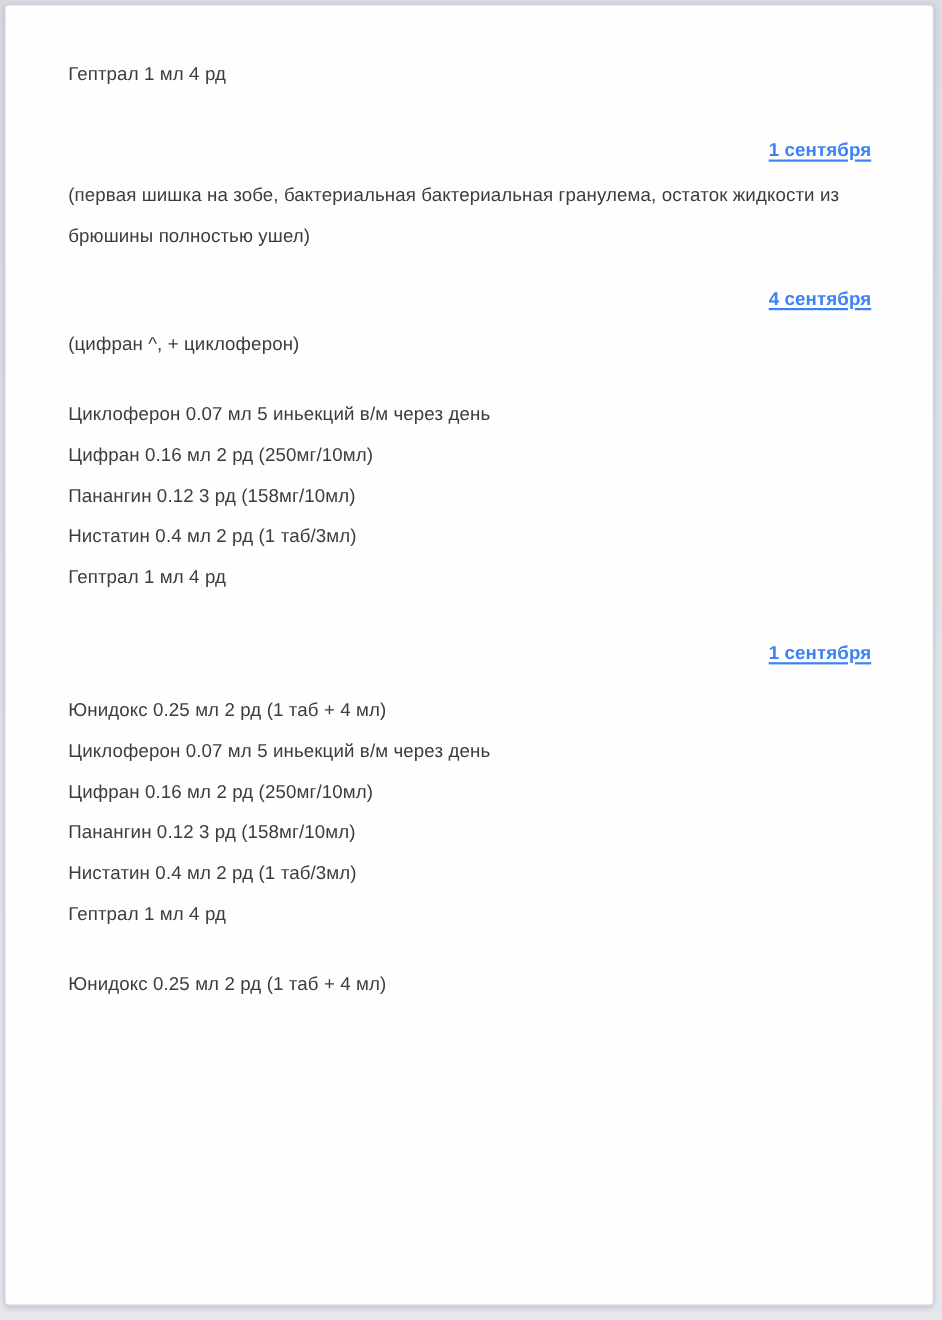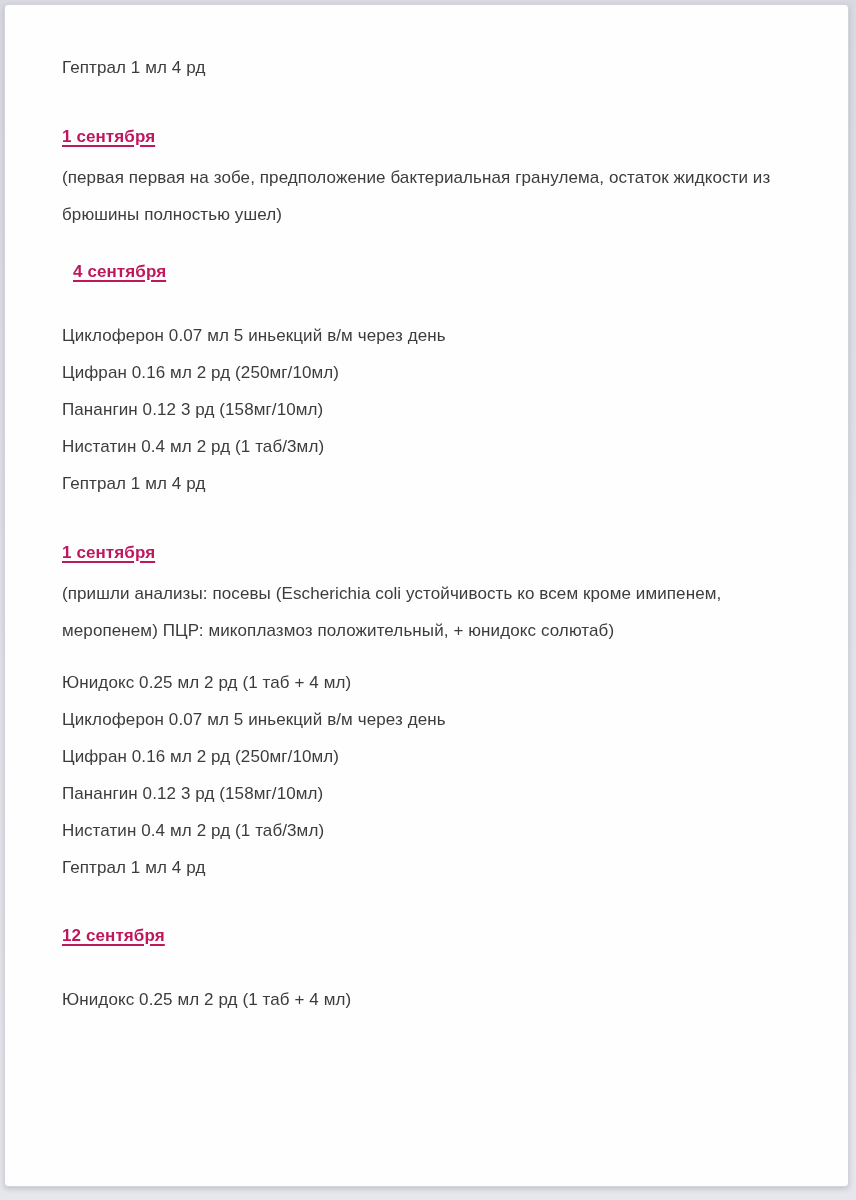--- a/index.html
+++ b/index.html
@@ -32,24 +32,25 @@
     font-size: 17px;
     line-height: 37px;
     color: #3c3c3c;
     letter-spacing: 0.1px;
   }
   .content p {
     margin: 0;
   }
   .heading {
     font-weight: bold;
-    color: #be185d;
+    color: #3b82f6;
     text-decoration: underline;
     text-underline-offset: 3px;
     text-decoration-thickness: 1.5px;
+    text-align: right;
   }
   
   #sec1 .heading { margin-top: 32px; }
   #sec2 .heading { margin-top: 20px; margin-left: 11px; }
   #sec3 .heading { margin-top: 32px; }
   #sec4 .heading { margin-top: 31px; }
   .note { margin-top: 4px !important; }
   #sec2 .meds { margin-top: 27px; }
   #sec3 .meds { margin-top: 15px; }
   #sec4 .meds { margin-top: 27px; }
@@ -58,49 +59,48 @@
 <body>
 
 <div class="photo">
   <div class="sheet">
     <div class="content">
 
       <p class="med">Гептрал 1 мл 4 рд</p>
 
       <section id="sec1">
         <p class="heading">1 сентября</p>
-        <p class="note">(первая первая на зобе, предположение бактериальная гранулема, остаток жидкости из брюшины полностью ушел)</p>
+        <p class="note">(первая шишка на зобе, бактериальная бактериальная гранулема, остаток жидкости из брюшины полностью ушел)</p>
       </section>
 
       <section id="sec2">
         <p class="heading">4 сентября</p>
+        <p class="note">(цифран ^, + циклоферон)</p>
         <div class="meds">
           <p class="med">Циклоферон 0.07 мл 5 иньекций в/м через день</p>
           <p class="med">Цифран 0.16 мл 2 рд (250мг/10мл)</p>
           <p class="med">Панангин 0.12 3 рд (158мг/10мл)</p>
           <p class="med">Нистатин 0.4 мл 2 рд (1 таб/3мл)</p>
           <p class="med">Гептрал 1 мл 4 рд</p>
         </div>
       </section>
 
       <section id="sec3">
         <p class="heading">1 сентября</p>
-        <p class="note">(пришли анализы: посевы (Escherichia coli устойчивость ко всем кроме имипенем, меропенем) ПЦР: микоплазмоз положительный, + юнидокс солютаб)</p>
         <div class="meds">
           <p class="med">Юнидокс 0.25 мл 2 рд (1 таб + 4 мл)</p>
           <p class="med">Циклоферон 0.07 мл 5 иньекций в/м через день</p>
           <p class="med">Цифран 0.16 мл 2 рд (250мг/10мл)</p>
           <p class="med">Панангин 0.12 3 рд (158мг/10мл)</p>
           <p class="med">Нистатин 0.4 мл 2 рд (1 таб/3мл)</p>
           <p class="med">Гептрал 1 мл 4 рд</p>
         </div>
       </section>
 
       <section id="sec4">
-        <p class="heading">12 сентября</p>
         <div class="meds">
           <p class="med">Юнидокс 0.25 мл 2 рд (1 таб + 4 мл)</p>
         </div>
       </section>
 
     </div>
   </div>
 </div>
 
 </body></html>

